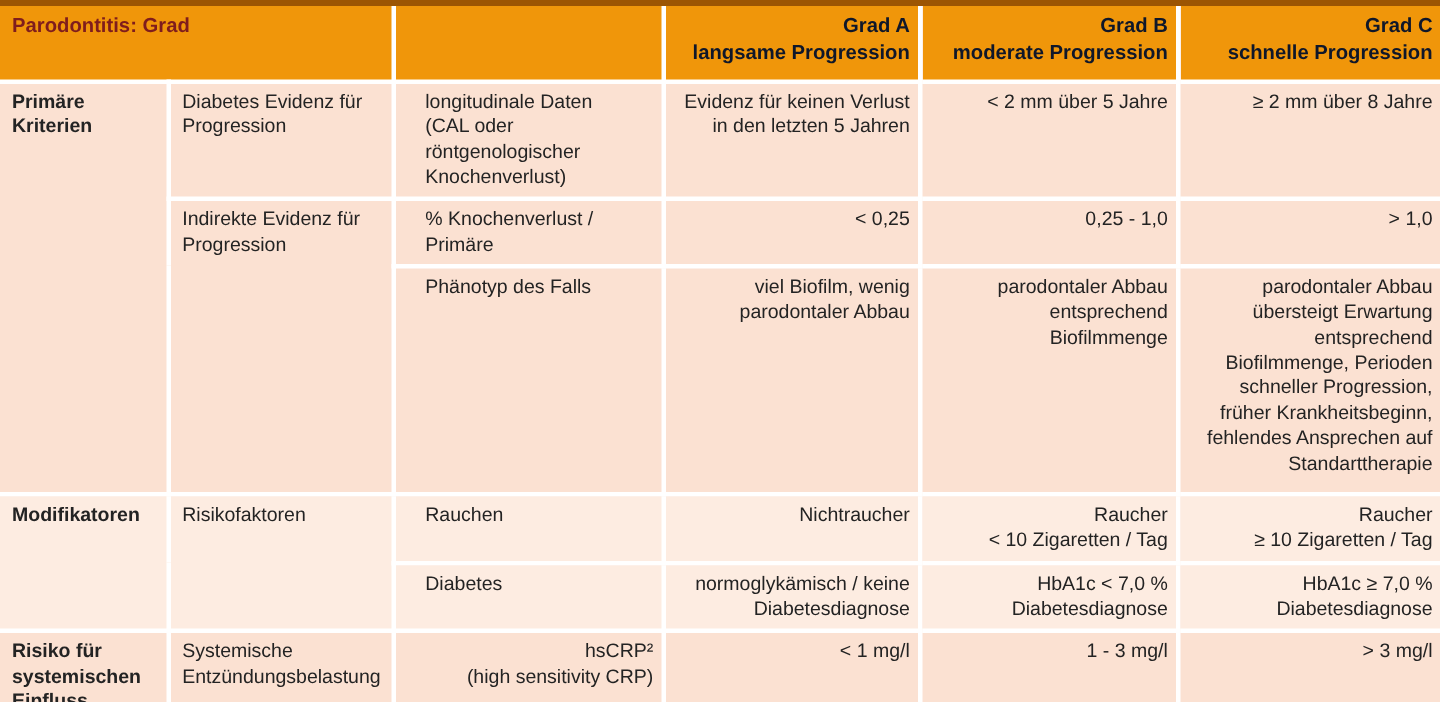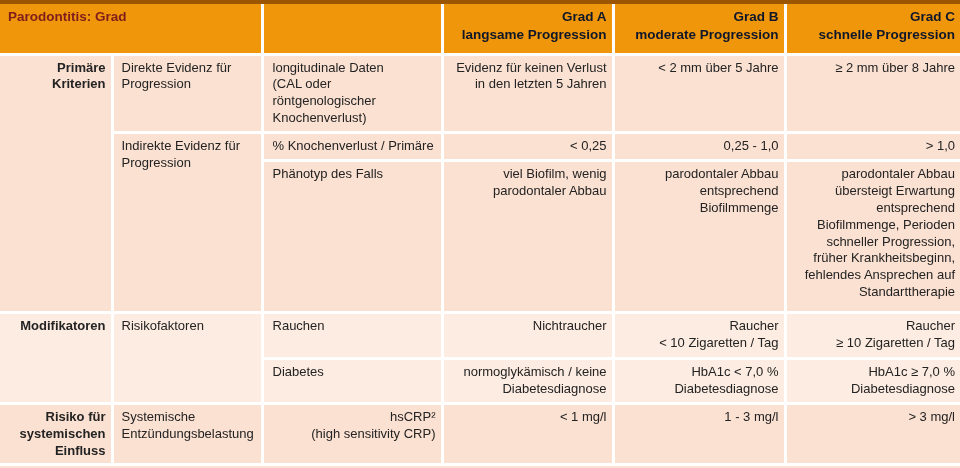--- a/index.html
+++ b/index.html
@@ -33,23 +33,23 @@
     font-size: 13.5px;
     line-height: 1.35;
   }
   .th-title { color: #7f1d1d; text-align: left; padding-left: 8px; }
   .th-grade { color: #0f172a; text-align: right; }
   .bl { border-left: none; }
   .br { border-right: none; }
   .bb { border-bottom: 3px solid #ffffff; }
   .g1 { background: #fbe1d2; }
   .g2 { background: #fdece1; }
-  .c1 { font-weight: bold; padding-left: 8px; text-align: right; }
+  .c1 { font-weight: bold; padding-left: 8px; }
   .c2 { text-align: left; padding-left: 8px; }
-  .c3 { text-align: left; padding-left: 9px; }
+  .c3 { text-align: left; padding-left: 20px; }
   .cc { text-align: right; }
   tr.rh  { height: 52px; }
   tr.r1  { height: 60px; }
   tr.r2  { height: 24px; }
   tr.r3  { height: 152px; }
   tr.r4  { height: 46px; }
   tr.r5  { height: 43px; margin-left: 28px; }
   tr.r6  { height: 55px; }
 </style>
 </head>
@@ -74,21 +74,21 @@
         <th class="th-grade">Grad B
 moderate Progression</th>
         <th class="th-grade br">Grad C
 schnelle Progression</th>
       </tr>
     </thead>
     <tbody>
       <tr class="r1">
         <td rowspan="3" class="c1 g1 bl">Primäre
 Kriterien</td>
-        <td class="c2 g1">Direkte Evidenz für
+        <td class="c2 g1">Diabetes Evidenz für
 Progression</td>
         <td class="c3 g1">longitudinale Daten
 (CAL oder röntgenologischer
 Knochenverlust)</td>
         <td class="cc g1">Evidenz für keinen Verlust
 in den letzten 5 Jahren</td>
         <td class="cc g1">&lt; 2 mm über 5 Jahre</td>
         <td class="cc g1 br">≥ 2 mm über 8 Jahre</td>
       </tr>
       <tr class="r2">

